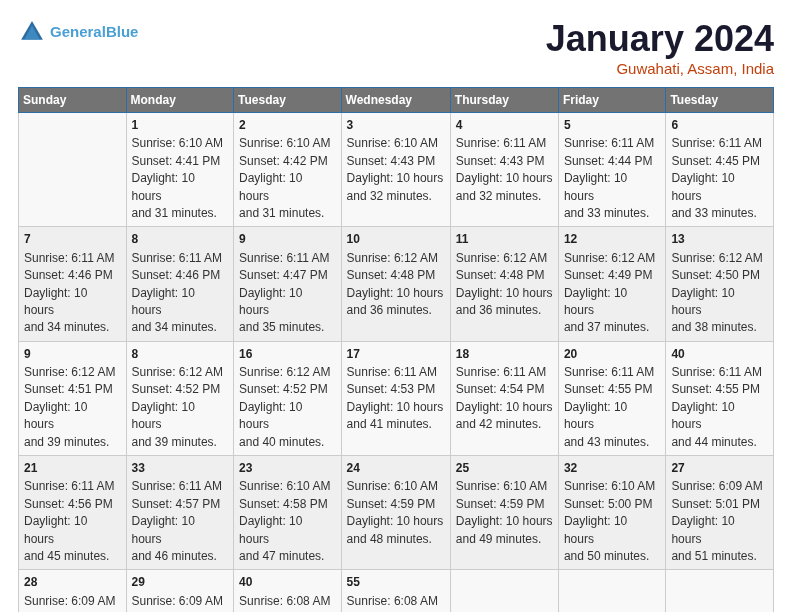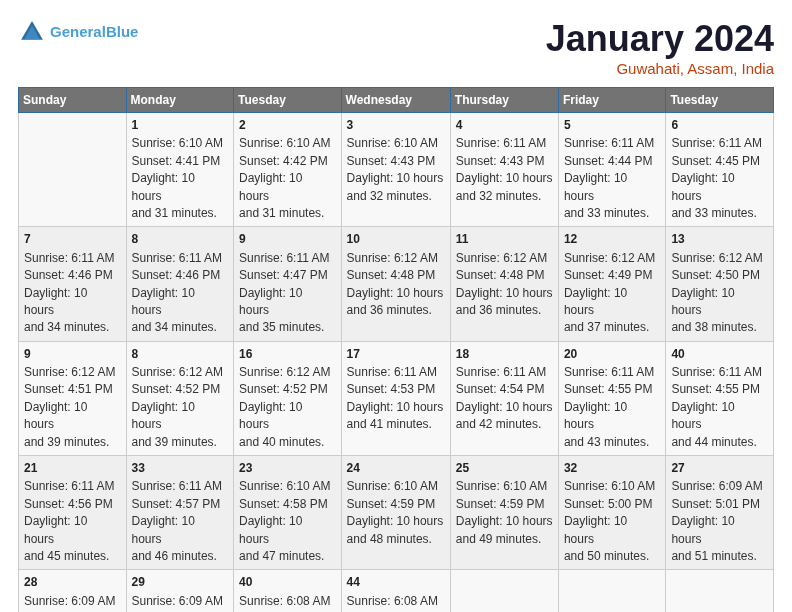--- a/index.html
+++ b/index.html
@@ -254,21 +254,21 @@
           </td>
           <td>
             <span class="day-num">29</span>
             <div class="day-info">Sunrise: 6:09 AM<br>Sunset: 5:02 PM<br>Daylight: 10 hours<br>and 53 minutes.</div>
           </td>
           <td>
             <span class="day-num">40</span>
             <div class="day-info">Sunrise: 6:08 AM<br>Sunset: 5:03 PM<br>Daylight: 10 hours<br>and 54 minutes.</div>
           </td>
           <td>
-            <span class="day-num">44</span>
+            <span class="day-num">55</span>
             <div class="day-info">Sunrise: 6:08 AM<br>Sunset: 5:04 PM<br>Daylight: 10 hours<br>and 56 minutes.</div>
           </td>
           <td class="empty"></td>
           <td class="empty"></td>
           <td class="empty"></td>
         </tr>
       </tbody>
   </table>
 </div>
 

